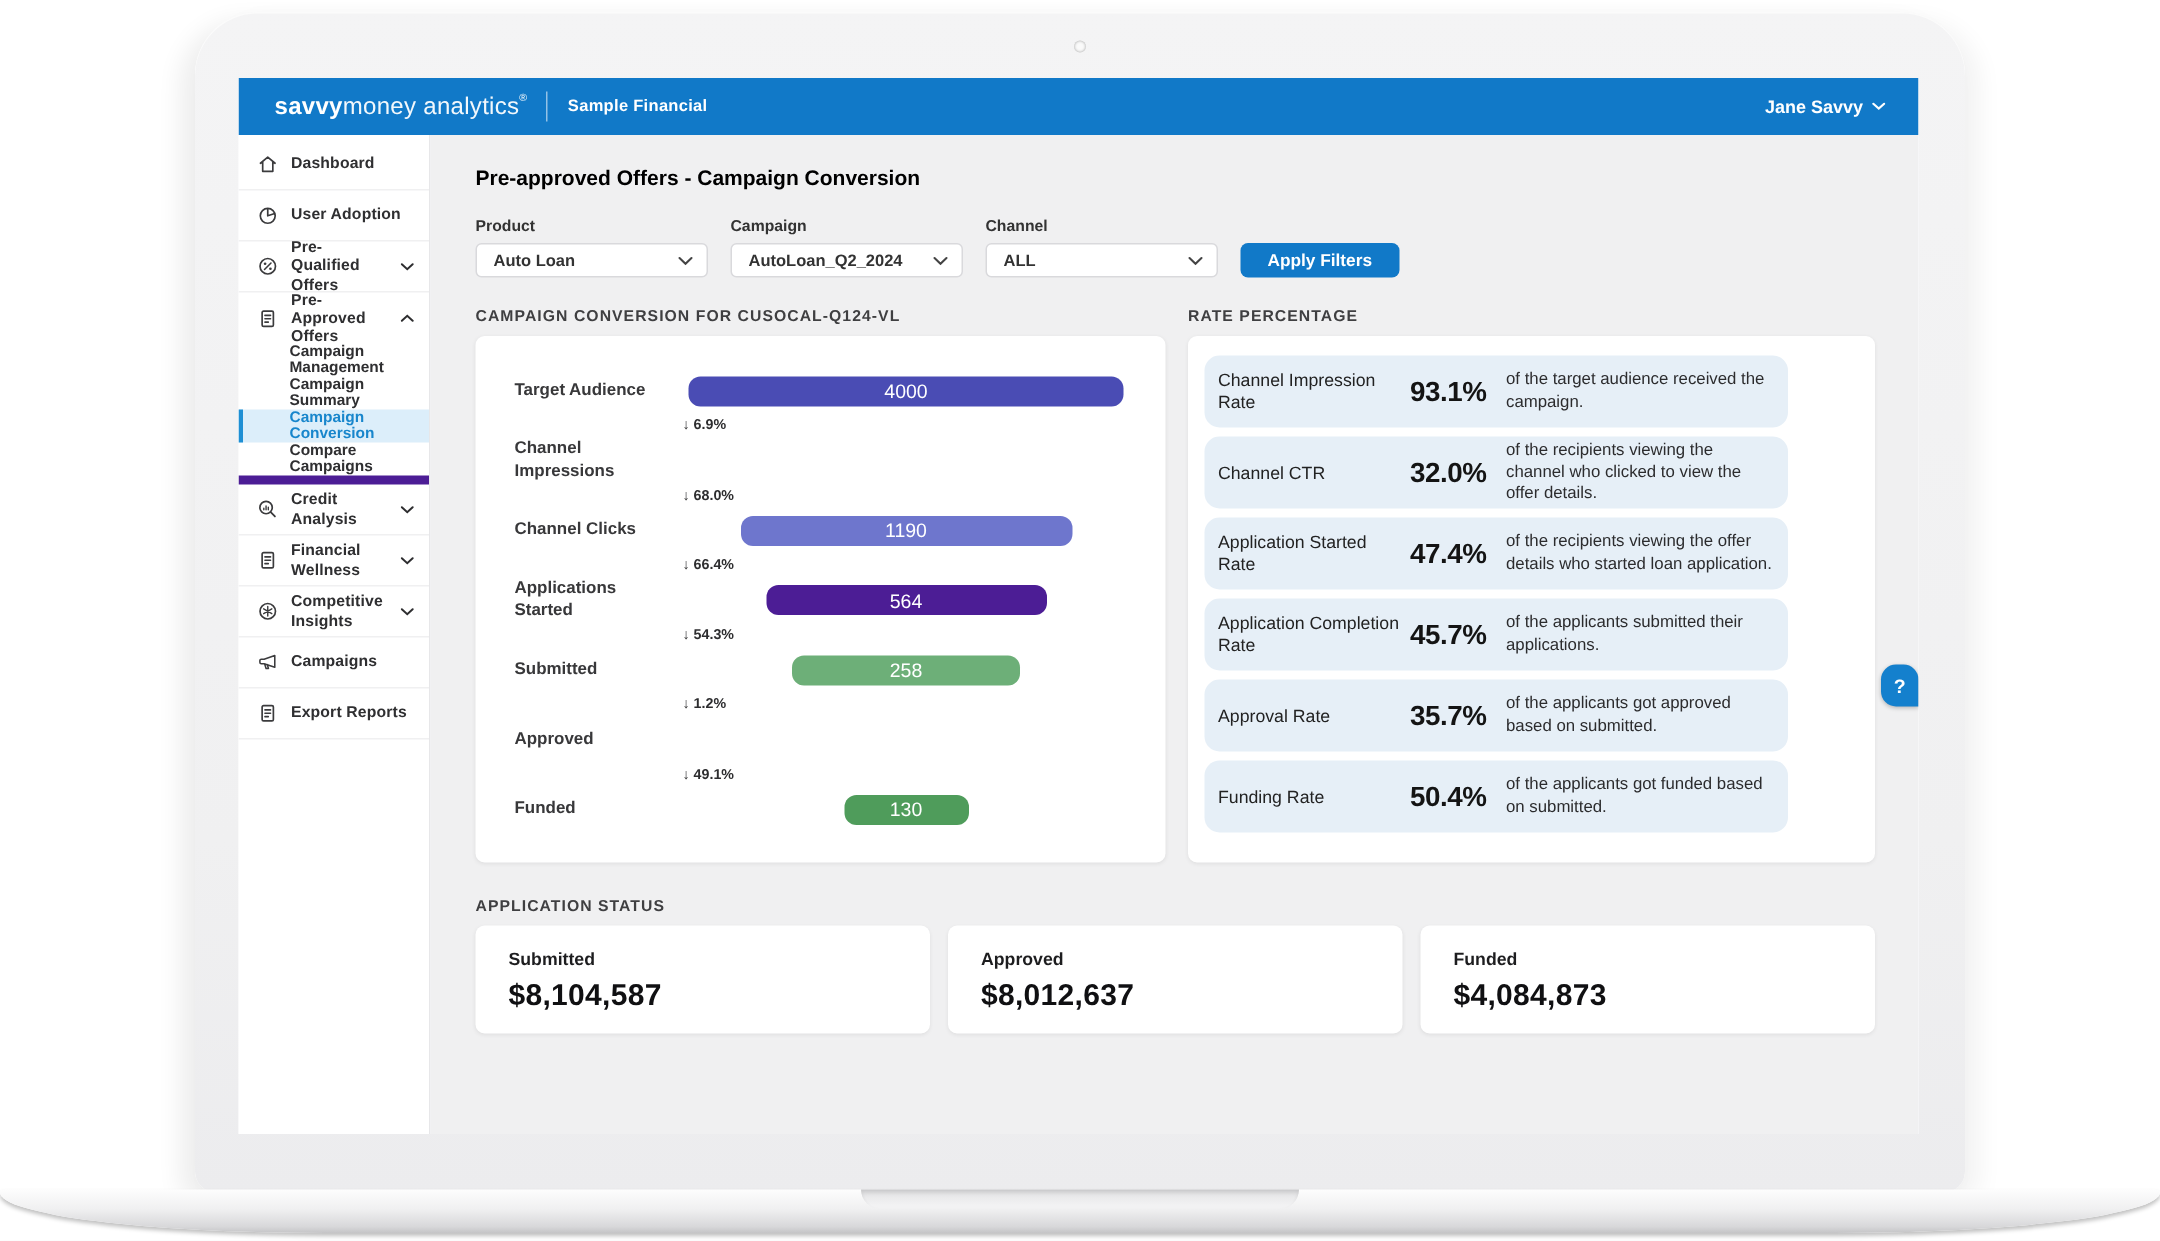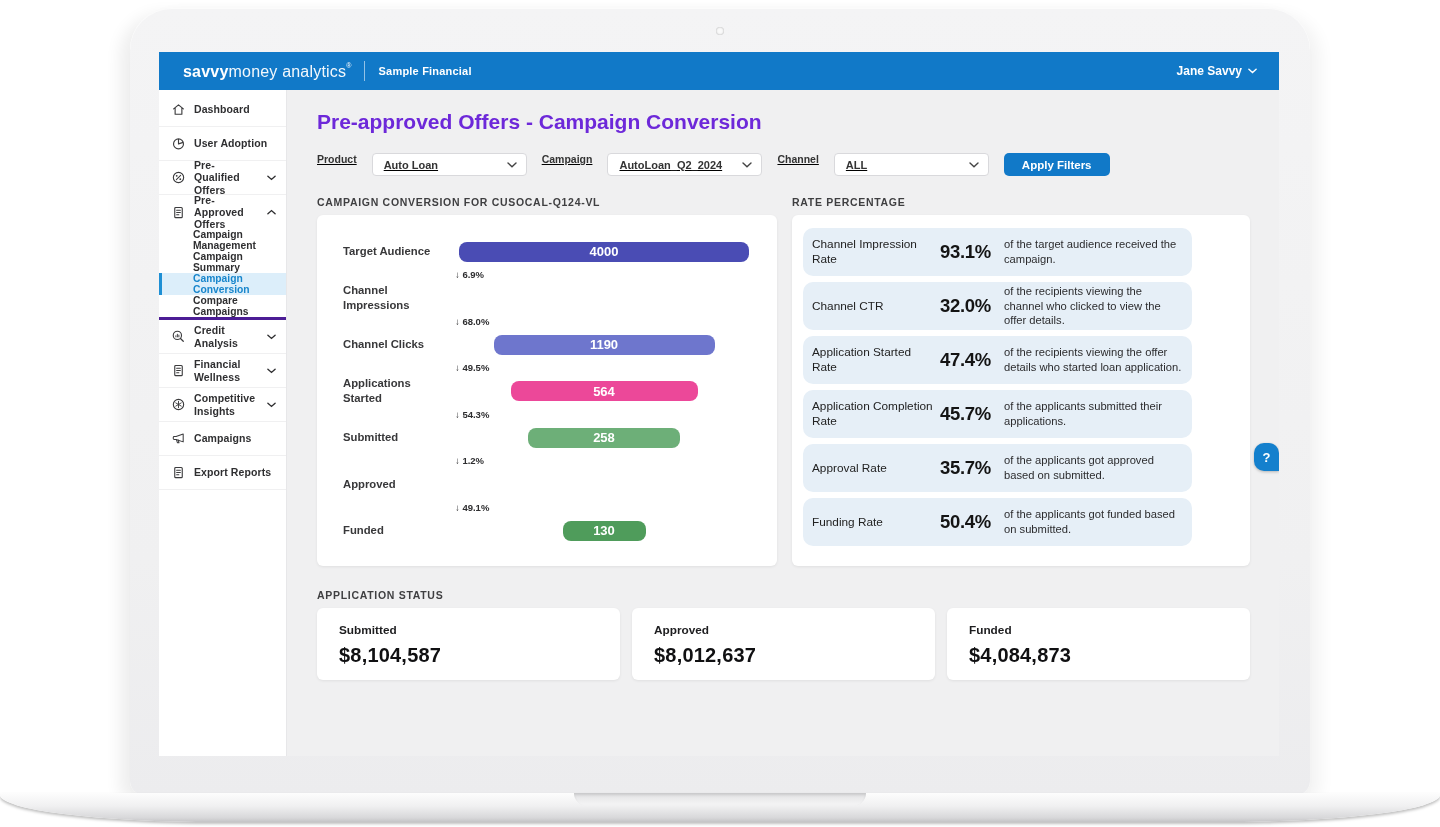--- a/index.html
+++ b/index.html
@@ -38,51 +38,51 @@
   .user-menu { display:flex; align-items:center; gap:6px; font-size:12px; font-weight:700; cursor:pointer; }
 
   
   .app-body { display:flex; height:666px; }
   .sidebar { width:128px; background:#fff; border-right:1px solid #e7e7e9; padding-top:3px; }
   .nav-item { display:flex; align-items:center; gap:8px; height:34px; padding:0 10px 0 12px;
     border-bottom:1px solid #f0f0f1; cursor:pointer; }
   .nav-item .icn { width:15px; height:15px; flex:0 0 15px; display:flex; }
   .nav-item .lbl { font-size:10.5px; font-weight:700; color:#2f2f31; letter-spacing:.1px; flex:1; line-height:1.15; }
   .nav-item .chev { flex:0 0 auto; display:flex; }
-  .nav-sub { border-bottom:3px solid #4c1d95; }
+  .nav-sub { border-bottom:6px solid #4c1d95; }
   .nav-subitem { display:flex; align-items:center; height:22px; padding-left:31px;
     font-size:10.3px; font-weight:700; color:#2f2f31; cursor:pointer; border-left:3px solid transparent; }
   .nav-subitem.active { background:#dceefa; border-left-color:#1e8fd4; color:#1886cc; }
 
   .main { flex:1; background:#f0f0f1; padding:20px 29px 0 30px; overflow:hidden; }
-  .page-title { font-size:21px; font-weight:700; color:#6d28d9; margin-bottom:19px; }
+  .page-title { font-size:14px; font-weight:700; color:#000000; margin-bottom:19px; }
 
   
   .filters { display:flex; align-items:flex-end; gap:15px; margin-bottom:20px; }
-  .filter-group { display:flex; flex-direction:row; gap:15px;text-decoration:underline; }
+  .filter-group { display:flex; flex-direction:column; gap:5px; }
   .filter-label { font-size:10.5px; font-weight:700; color:#333; }
   .select { width:155px; height:23px; background:#fff; border:1px solid #d9d9dc; border-radius:4px;
     display:flex; align-items:center; justify-content:space-between; padding:0 9px 0 11px;
     font-size:11px; font-weight:700; color:#333; cursor:pointer; }
   .btn-primary { height:23px; padding:0 18px; background:#1179c8; border:none; border-radius:5px;
     color:#fff; font-size:11.5px; font-weight:700; font-family:inherit; cursor:pointer; margin-left:0; }
 
   
   .section-label { font-size:10.5px; font-weight:700; color:#3f3f41; letter-spacing:.7px; margin-bottom:7px; }
 
   .columns { display:flex; gap:15px; }
   .card { background:#fff; border-radius:6px; box-shadow:0 1px 3px rgba(0,0,0,.07); }
 
   
   .funnel-card { width:460px; height:351px; padding:23px 24px 0 26px; }
   .funnel-row { display:flex; align-items:center; height:27px; }
   .funnel-label { width:112px; font-size:11.3px; font-weight:700; color:#38383a; line-height:1.3; padding-right:6px; }
   .bar-zone { flex:1; display:flex; justify-content:center; }
   .bar { height:20px; border-radius:8px; display:flex; align-items:center; justify-content:center;
-    color:#fff; font-size:13px; font-weight:700; }
+    color:#fff; font-size:13px; font-weight:400; }
   .drop-row { display:flex; height:19.5px; align-items:center; }
   .drop-spacer { width:112px; }
   .drop-zone { flex:1; text-align:left; font-size:9.5px; font-weight:700; color:#2d2d2f; }
 
   
   .rate-card { width:458px; height:351px; padding:13px 58px 0 11px; }
   .rate-row { background:#e6eff7; border-radius:10px; height:48px; margin-bottom:6px;
     display:flex; align-items:center; padding:0 10px 0 9px; }
   .rate-label { width:124px; font-size:11.8px; font-weight:400; color:#222; line-height:1.25; }
   .rate-value { width:62px; font-size:18.5px; font-weight:700; color:#141414; text-align:right;
@@ -328,27 +328,27 @@
             <div class="funnel-row">
               <div class="funnel-label">Channel Clicks</div>
               <div class="bar-zone">
                   <div class="bar" style="width: 221px; background: rgb(110, 118, 205);">
                     <span>1190</span>
                   </div>
                 </div>
             </div>
             <div class="drop-row">
                 <div class="drop-spacer"></div>
-                <div class="drop-zone">↓ 49.5%</div>
+                <div class="drop-zone">↓ 66.4%</div>
               </div>
 
             <div class="funnel-row">
               <div class="funnel-label">Applications Started</div>
               <div class="bar-zone">
-                  <div class="bar" style="width: 187px; background: #ec4899;">
+                  <div class="bar" style="width: 187px; background: #4c1d95;">
                     <span>564</span>
                   </div>
                 </div>
             </div>
             <div class="drop-row">
                 <div class="drop-spacer"></div>
                 <div class="drop-zone">↓ 54.3%</div>
               </div>
 
             <div class="funnel-row">

